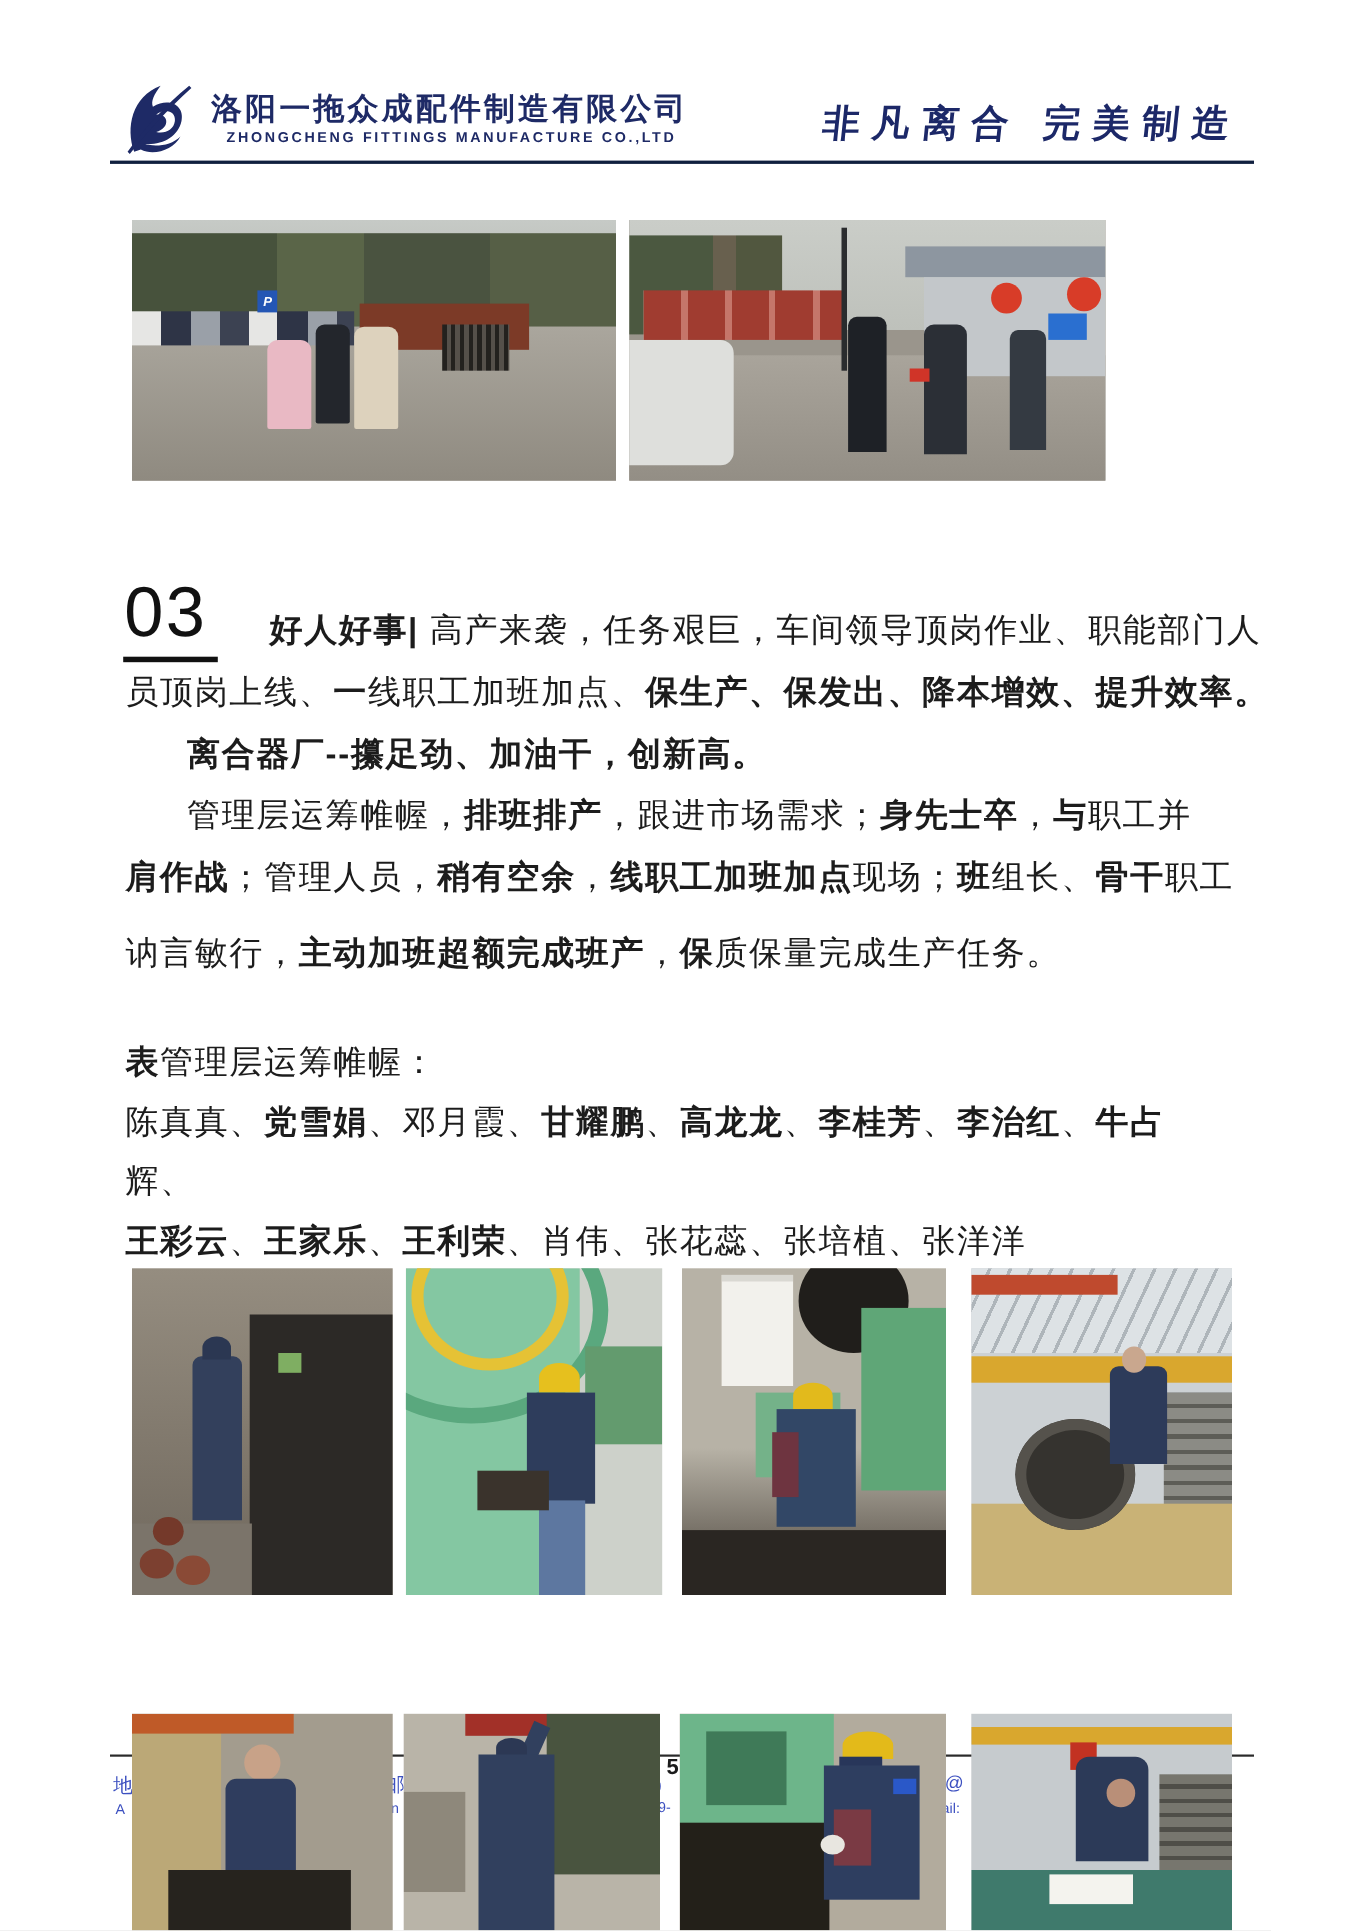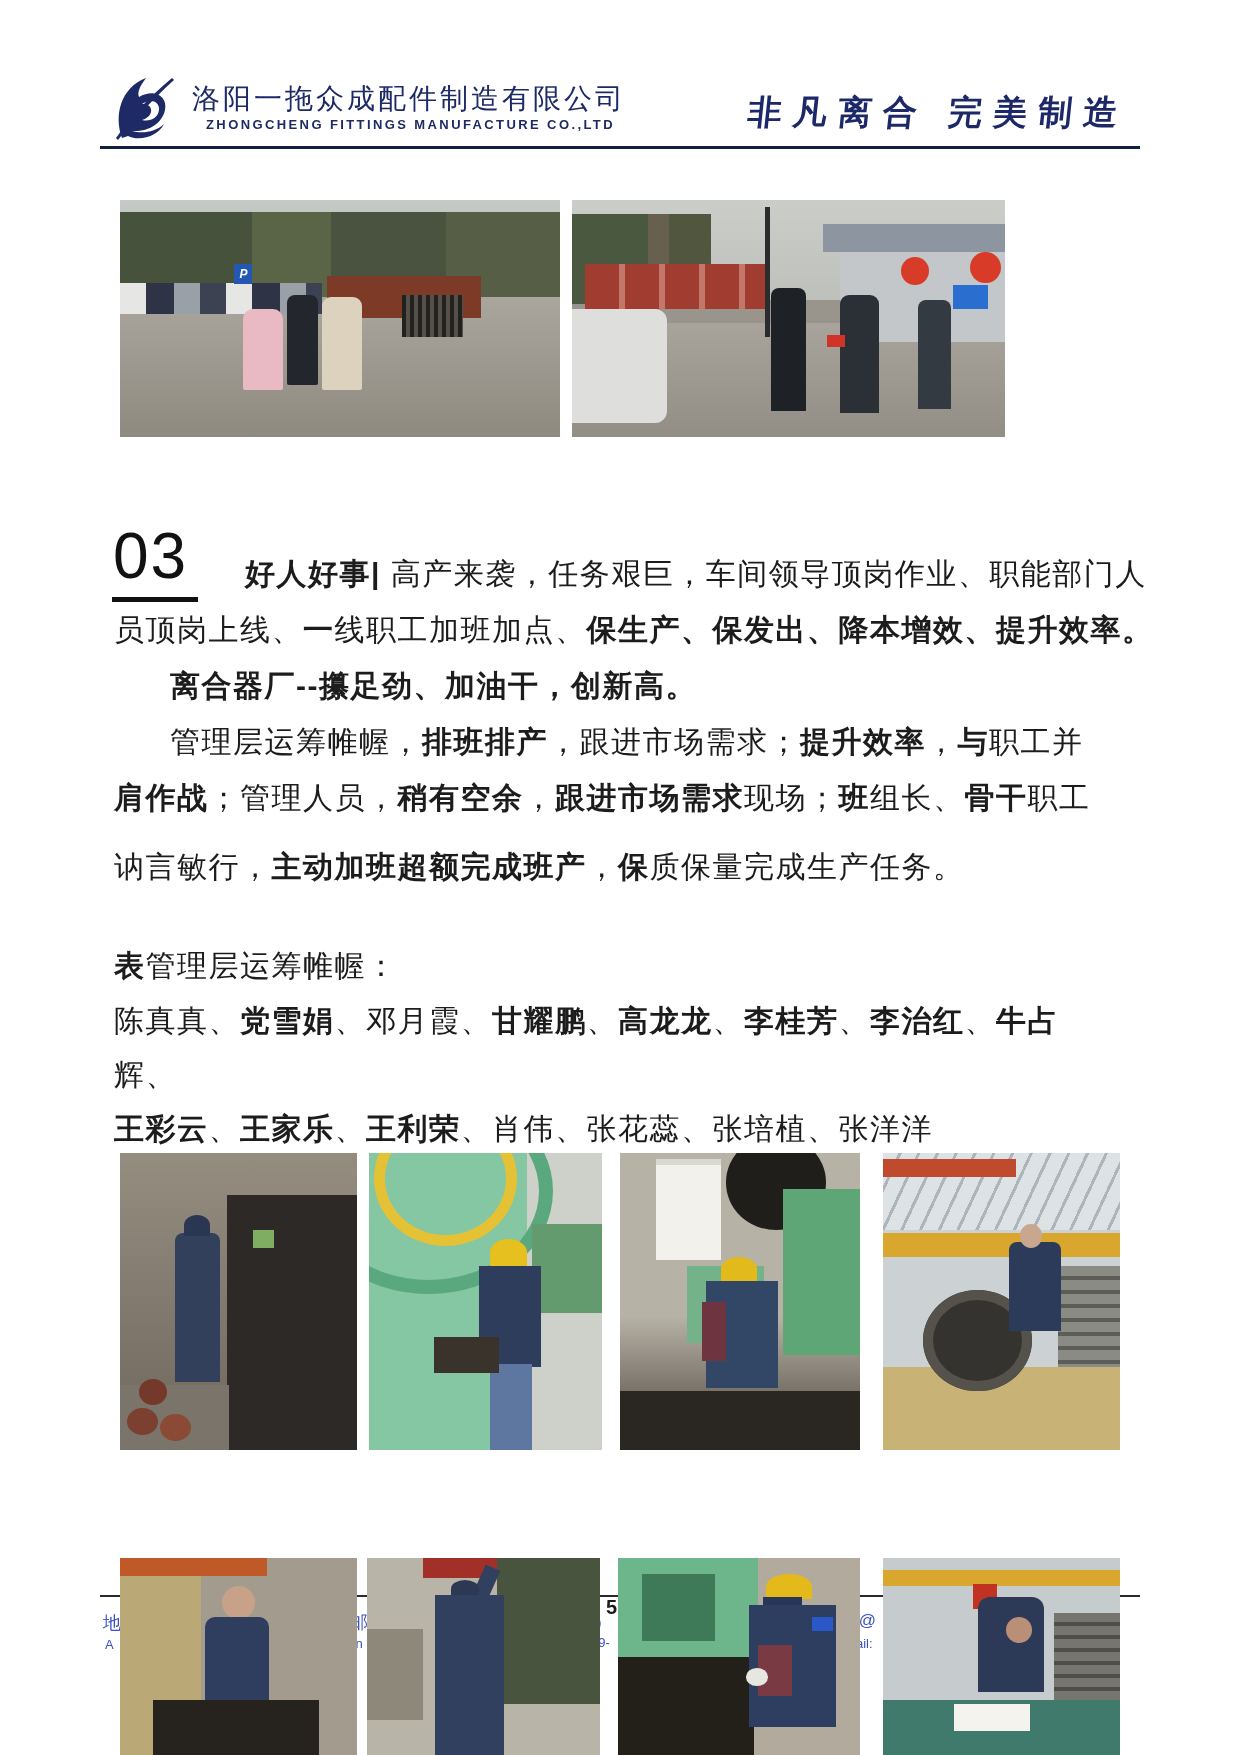--- a/index.html
+++ b/index.html
@@ -2,21 +2,21 @@
 <html><head>
 <meta charset="utf-8">
 <style>
   html,body{margin:0;padding:0;background:#e8e8e8;}
   .page{position:relative;width:1240px;height:1755px;margin:0 auto;background:#ffffff;
         overflow:hidden;font-family:"Liberation Sans",sans-serif;}
   .abs{position:absolute;}
 
   
   .logo-mark{left:112px;top:70px;width:66px;height:72px;}
-  .cn-name{left:192px;top:80px;font-size:28px;font-weight:normal;color:#1e2a66;letter-spacing:3px;white-space:nowrap;}
+  .cn-name{left:192px;top:80px;font-size:28px;font-weight:bold;color:#1e2a66;letter-spacing:3px;white-space:nowrap;}
   .en-name{left:206px;top:117px;font-size:13px;font-weight:bold;color:#1e2a66;letter-spacing:2.4px;white-space:nowrap;}
   .slogan{right:112px;top:90px;font-size:34px;font-weight:bold;color:#1c2868;letter-spacing:11px;
           transform:skewX(-6deg);white-space:nowrap;}
   .header-rule{left:100px;top:146px;width:1040px;height:3px;background:#10203f;}
 
   
   .sec-num{left:113px;top:524px;font-size:64px;font-weight:400;color:#111;letter-spacing:2px;line-height:64px;}
   .sec-underline{left:112px;top:597px;width:86px;height:5px;background:#111;}
 
   
@@ -201,22 +201,22 @@
     <i class="person-right"></i>
     <i class="red-box"></i>
   </div>
 
   <div class="abs sec-num">03</div>
   <div class="abs sec-underline"></div>
 
   <div class="bl L1"><span class="b">好人好事| </span><span>高产来袭，任务艰巨，车间领导顶岗作业、职能部门人</span></div>
   <div class="bl L2"><span>员顶岗上线、</span><span class="b">一</span><span>线职工加班加点、</span><span class="b">保生产、保发出、降本增效、提升效率。</span></div>
   <div class="bl L3"><span>离合器厂--攥足劲、加油干，创新高。</span></div>
-  <div class="bl L4"><span>管理层运筹帷幄，</span><span class="b">排班排产</span><span>，跟进市场需求；</span><span class="b">提升效率</span><span>，</span><span class="b">与</span><span>职工并</span></div>
-  <div class="bl L5"><span class="b">肩作战</span><span>；管理人员，</span><span class="b">稍有空余</span><span>，</span><span class="b">跟进市场需求</span><span>现场；</span><span class="b">班</span><span>组长、</span><span class="b">骨干</span><span>职工</span></div>
+  <div class="bl L4"><span>管理层运筹帷幄，</span><span class="b">排班排产</span><span>，跟进市场需求；</span><span class="b">身先士卒</span><span>，</span><span class="b">与</span><span>职工并</span></div>
+  <div class="bl L5"><span class="b">肩作战</span><span>；管理人员，</span><span class="b">稍有空余</span><span>，</span><span class="b">线职工加班加点</span><span>现场；</span><span class="b">班</span><span>组长、</span><span class="b">骨干</span><span>职工</span></div>
   <div class="bl L6"><span>讷言敏行，</span><span class="b">主动加班超额完成班产</span><span>，</span><span class="b">保</span><span>质保量完成生产任务。</span></div>
 
   <div class="bl L7"><span class="b">表</span><span>管理层运筹帷幄：</span></div>
   <div class="bl L8"><span>陈真真、</span><span class="b">党雪娟</span><span>、邓月霞、</span><span class="b">甘耀鹏</span><span>、</span><span class="b">高龙龙</span><span>、</span><span class="b">李桂芳</span><span>、</span><span class="b">李治红</span><span>、</span><span class="b">牛占</span></div>
   <div class="bl L9"><span>辉、</span></div>
   <div class="bl L10"><span class="b">王彩云</span><span>、</span><span class="b">王家乐</span><span>、</span><span class="b">王利荣</span><span>、肖伟、张花蕊、张培植、张洋洋</span></div>
 
   <div class="ph pA1" aria-label="员工操作车床控制面板">
     <i class="machine"></i>
     <i class="screen"></i>

